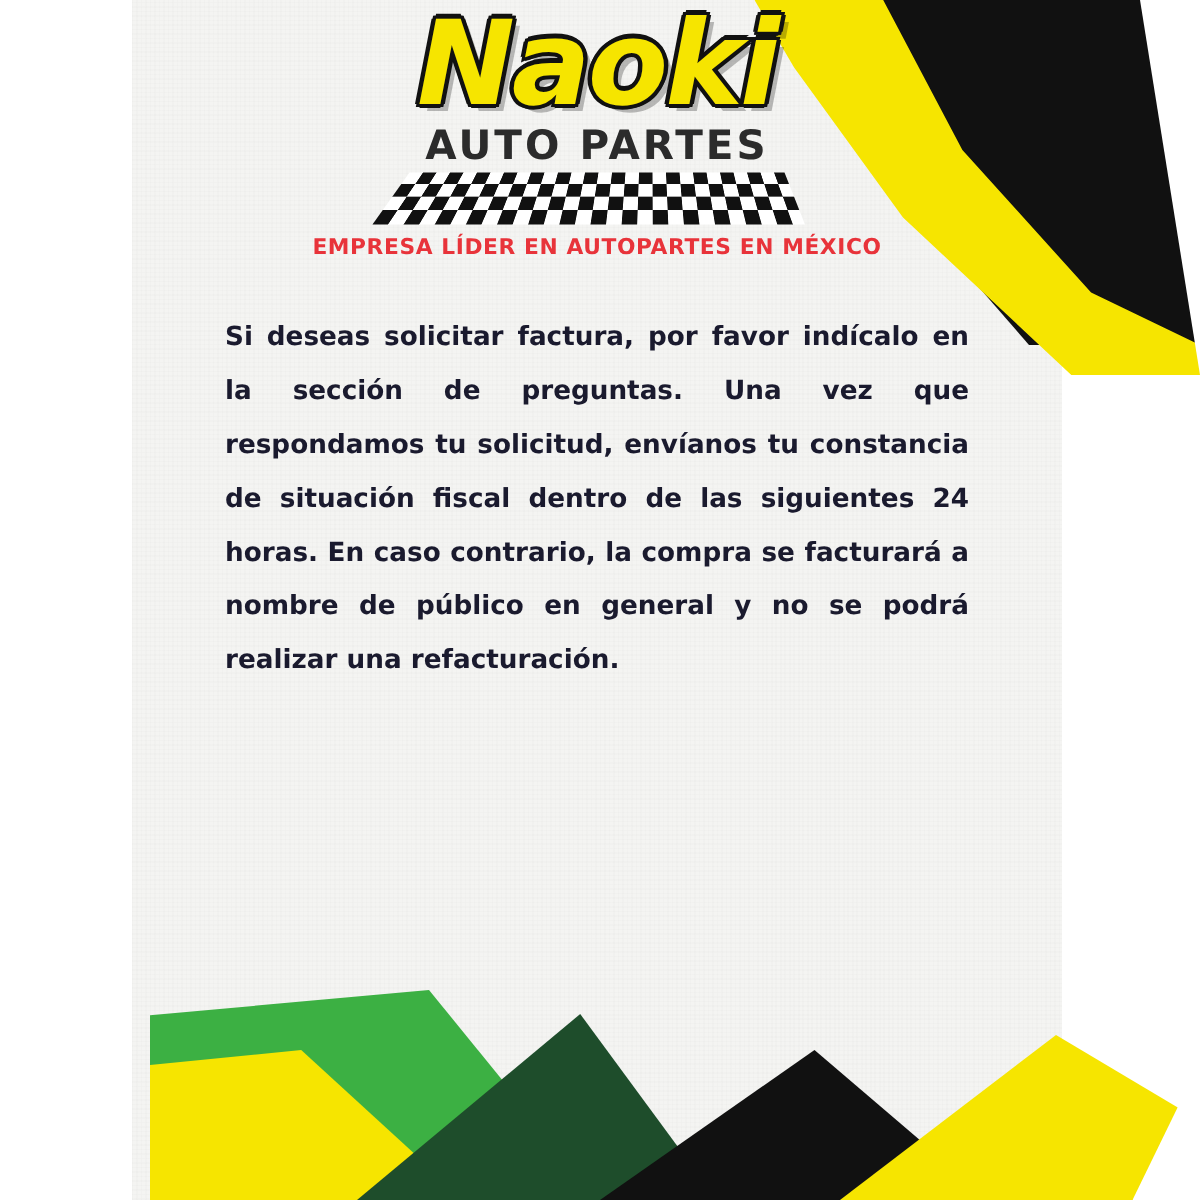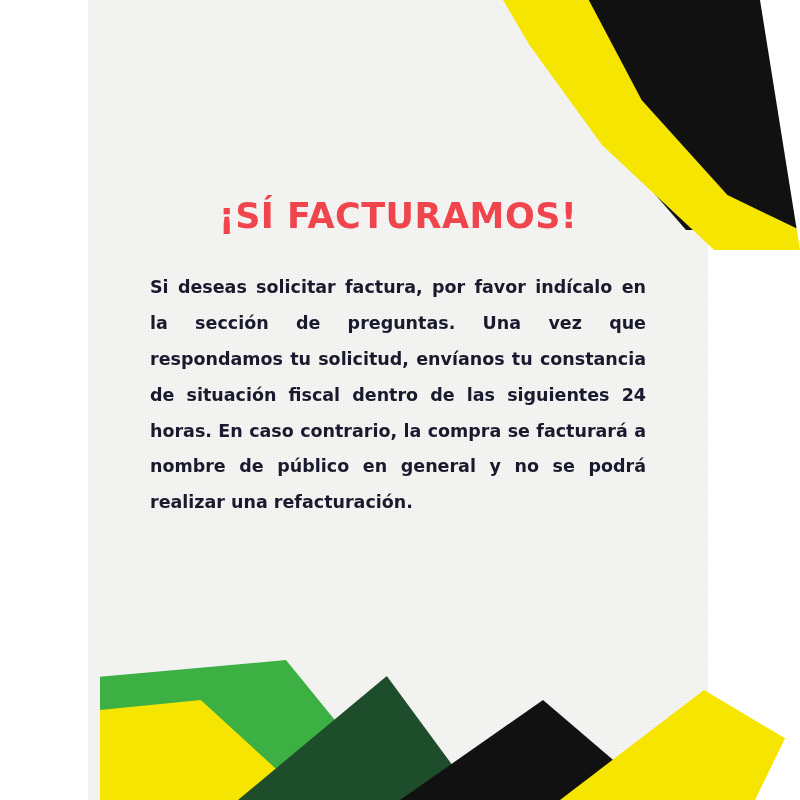--- a/index.html
+++ b/index.html
@@ -219,19 +219,26 @@
   <div class="deco deco-top-yellow"></div>
   <div class="deco deco-top-white"></div>
 
   <div class="deco deco-bot-green"></div>
   <div class="deco deco-bot-yellow-left"></div>
   <div class="deco deco-bot-darkgreen"></div>
   <div class="deco deco-bot-black"></div>
   <div class="deco deco-bot-yellow-right"></div>
   <div class="deco deco-bot-white-right"></div>
 
+  <div class="header">
+    <div class="logo-wrap">
+      <div class="brand-name">Naoki</div>
+      <div class="brand-sub">AUTO PARTES</div>
+      <div class="checker"></div>
+      <div class="tagline">EMPRESA LÍDER  EN AUTOPARTES EN MÉXICO</div>
+    </div>
+  </div>
 
   <div class="content">
-    <div class="headline">¡SÍ FACTURAMOS!</div>
     <p class="body-text">Si deseas solicitar factura, por favor indícalo en la sección de preguntas. Una vez que respondamos tu solicitud, envíanos tu constancia de situación fiscal dentro de las siguientes 24 horas. En caso contrario, la compra se facturará a nombre de público en general y no se podrá realizar una refacturación.</p>
   </div>
 
 </div>
 
 </body></html>

